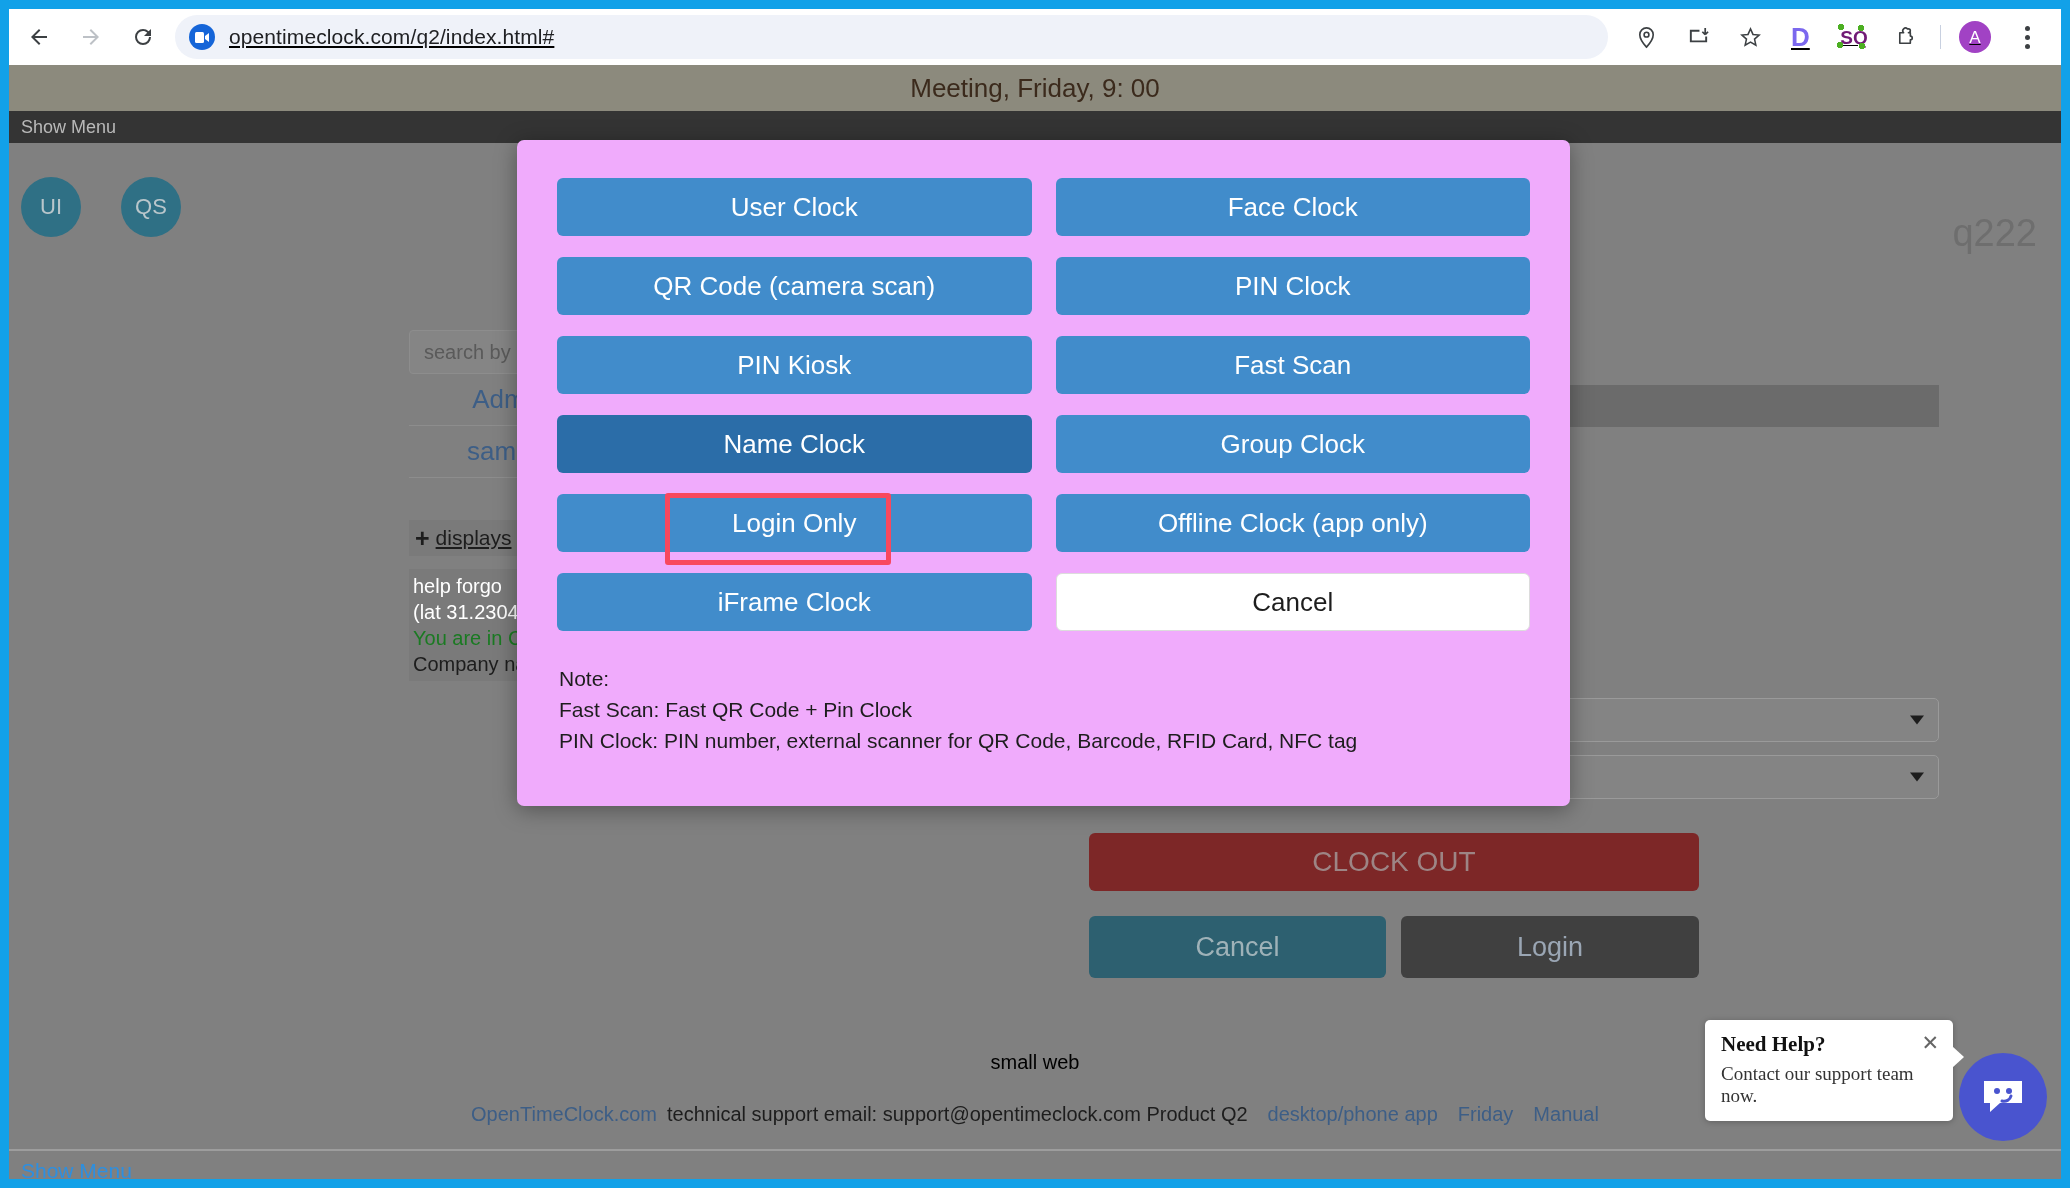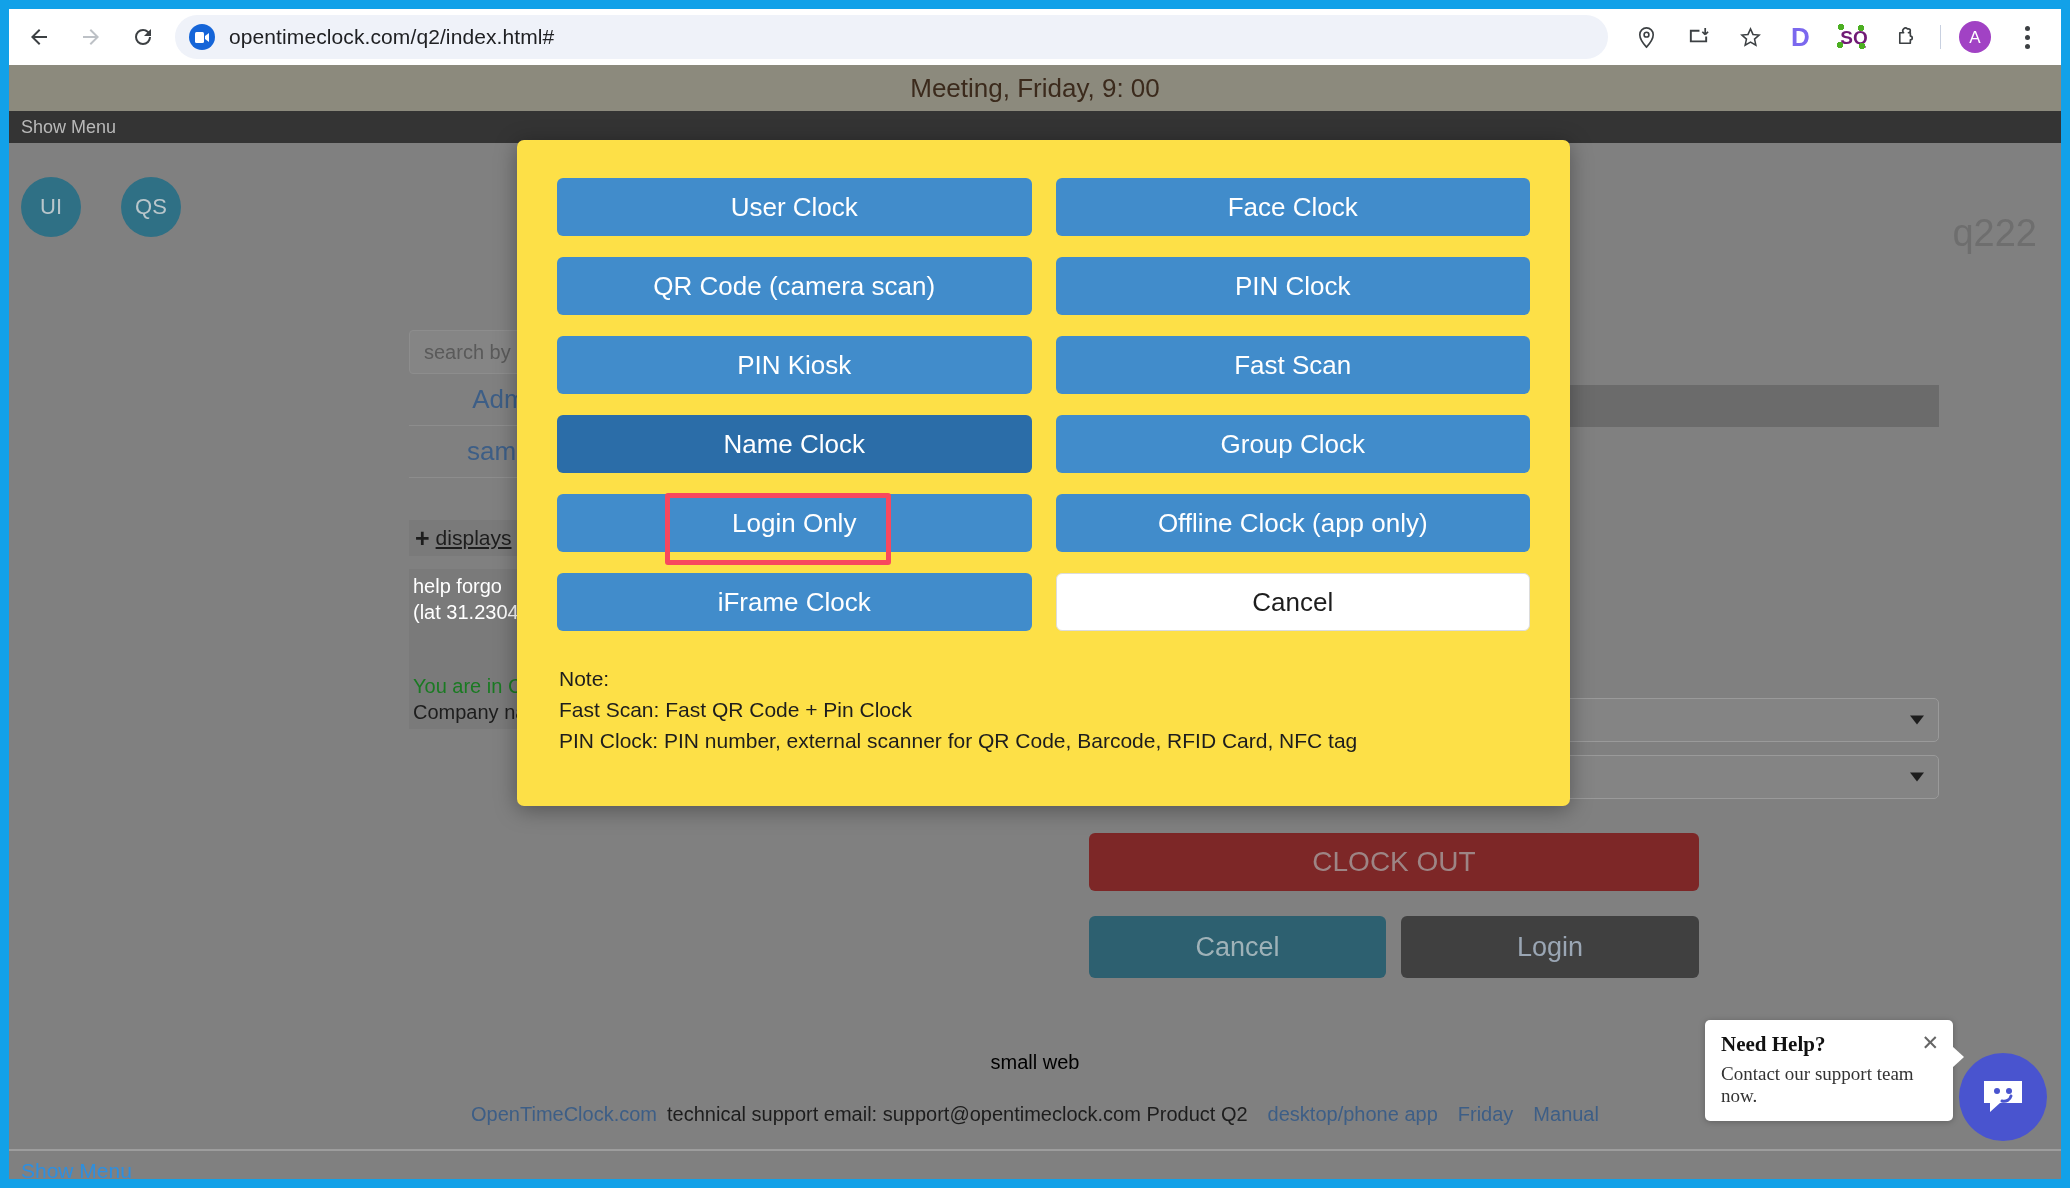--- a/index.html
+++ b/index.html
@@ -17,21 +17,21 @@
     border-left: 9px solid #12a1e8;
     border-right: 9px solid #12a1e8;
     border-top: 9px solid #12a1e8;
     border-bottom: 9px solid #12a1e8;
   }
 
   
   #toolbar {
     position: absolute; left: 0; top: 0; right: 0; height: 56px;
     background: #ffffff;
-    display: flex; align-items: center;
+    display: flex; align-items: center; text-decoration: underline;
   }
   .nav-btn {
     width: 44px; height: 44px; margin-left: 8px;
     display: flex; align-items: center; justify-content: center;
     border-radius: 50%;
   }
   .nav-btn svg { display: block; }
 
   #omnibox {
     flex: 1;
@@ -162,21 +162,21 @@
   #bg-display .lbl { text-decoration: underline; }
   #bg-notes {
     position: absolute; left: 400px; top: 504px;
     width: 200px;
     background: #7a7a7a;
     padding: 4px 0 4px 4px;
     overflow: hidden;
   }
   #bg-notes div { font-size: 20px; line-height: 26px; white-space: nowrap; }
   .bn-blue { color: #ffffff; }
-  .bn-green { color: #1a7a22; margin-top: 48px; }
+  .bn-green { color: #1a7a22; }
   .bn-dark { color: #1d1d1d; }
 
   
   #bg-gray-box {
     position: absolute; left: 1320px; top: 320px;
     width: 610px; height: 42px;
     background: #6b6b6b;
   }
   .bg-select {
     position: absolute; left: 1320px;
@@ -270,21 +270,21 @@
     position: absolute; right: 14px; bottom: 38px;
     width: 88px; height: 88px; border-radius: 50%;
     background: #4954cf;
     display: flex; align-items: center; justify-content: center;
   }
 
   
   #modal {
     position: absolute; left: 508px; top: 75px;
     width: 1053px; height: 666px;
-    background: #fde047;
+    background: #f0abfc;
     border-radius: 7px;
     box-shadow: 0 4px 22px rgba(0,0,0,.35);
     padding: 38px 20px 0 20px;
   }
   #btn-grid {
     display: grid;
     grid-template-columns: 1fr 1fr;
     column-gap: 24px;
     row-gap: 21px;
     padding: 0 20px;

